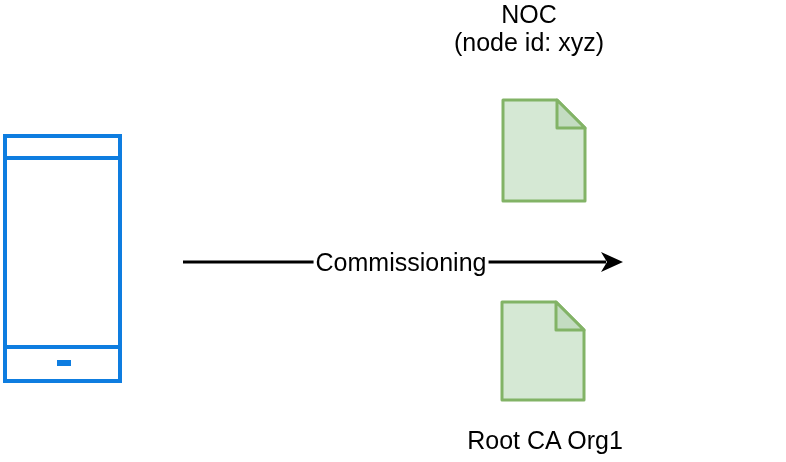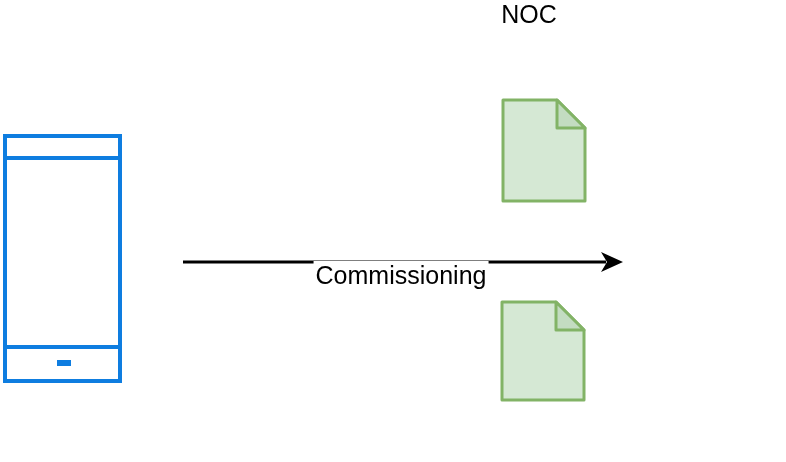--- a/index.html
+++ b/index.html
@@ -26,41 +26,41 @@
     white-space: nowrap;
   }
   #noc-label      { left: 529px; top: 0px;   transform: translateX(-50%); }
   #rootca-label   { left: 545px; top: 426px; transform: translateX(-50%); }
   #arrow-label {
     left: 401px; top: 262px;
     transform: translate(-50%, -50%);
     background: var(--bg, #ffffff);
     padding: 0 2px;
     z-index: 2;
-    margin-top: 13px;
   }
 
   
   .blue-stroke  { stroke: var(--accent-blue, #0E7DE0); fill: none; }
   .blue-fill    { fill: var(--accent-blue, #0E7DE0); stroke: none; }
   .white-fill   { fill: #ffffff; }
   .doc-page     { fill: var(--doc-fill, #D5E8D4); stroke: var(--doc-stroke, #82B366); stroke-width: 3; stroke-linejoin: round; }
   .doc-fold     { fill: var(--doc-fold-fill, #C3DCC1); stroke: var(--doc-stroke, #82B366); stroke-width: 3; stroke-linejoin: round; }
   .black-line   { stroke: var(--line-black, #000); stroke-width: 3; fill: none; }
   .black-fill   { fill: var(--line-black, #000); stroke: none; }
 
   svg { display: block; }
 </style>
 </head>
 <body>
 
 <div id="canvas">
 
   <div class="abs label" id="noc-label">
     <div>NOC</div>
+    <div>(node id: xyz)</div>
   </div>
 
   <svg class="abs" style="left:0; top:130px;" width="130" height="260" viewBox="0 0 130 260">
     <rect class="blue-stroke" x="5" y="6" width="115" height="245" stroke-width="4"></rect>
     <line class="blue-stroke" x1="5" y1="28" x2="120" y2="28" stroke-width="4"></line>
     <line class="blue-stroke" x1="5" y1="217" x2="120" y2="217" stroke-width="4"></line>
     <rect class="blue-fill" x="57" y="230" width="14" height="6"></rect>
   </svg>
 
   <svg class="abs" style="left:170px; top:244px;" width="470" height="40" viewBox="0 0 470 40">
@@ -72,20 +72,21 @@
   <svg class="abs" style="left:498px; top:95px;" width="95" height="112" viewBox="0 0 95 112">
     <polygon class="doc-page" points="5,5 59,5 87,33 87,106 5,106"></polygon>
     <polygon class="doc-fold" points="59,5 59,33 87,33"></polygon>
   </svg>
 
   <svg class="abs" style="left:497px; top:297px;" width="95" height="110" viewBox="0 0 95 110">
     <polygon class="doc-page" points="5,5 59,5 87,33 87,103 5,103"></polygon>
     <polygon class="doc-fold" points="59,5 59,33 87,33"></polygon>
   </svg>
 
+  <div class="abs label" id="rootca-label">Root CA Org1</div>
 
   <svg class="abs" style="left:655px; top:172px;" width="135" height="180" viewBox="0 0 135 180">
     <path class="blue-stroke" stroke-width="5" stroke-linejoin="round" d="M 53 154
              C 53 130 46 121 33 106
              C 16 87 8 78 8 59
              C 8 26 35 5 68 5
              C 101 5 128 26 128 59
              C 128 78 120 87 103 106
              C 90 121 87 130 87 154"></path>
     <line class="blue-stroke" x1="68" y1="78" x2="68" y2="151" stroke-width="4"></line>

